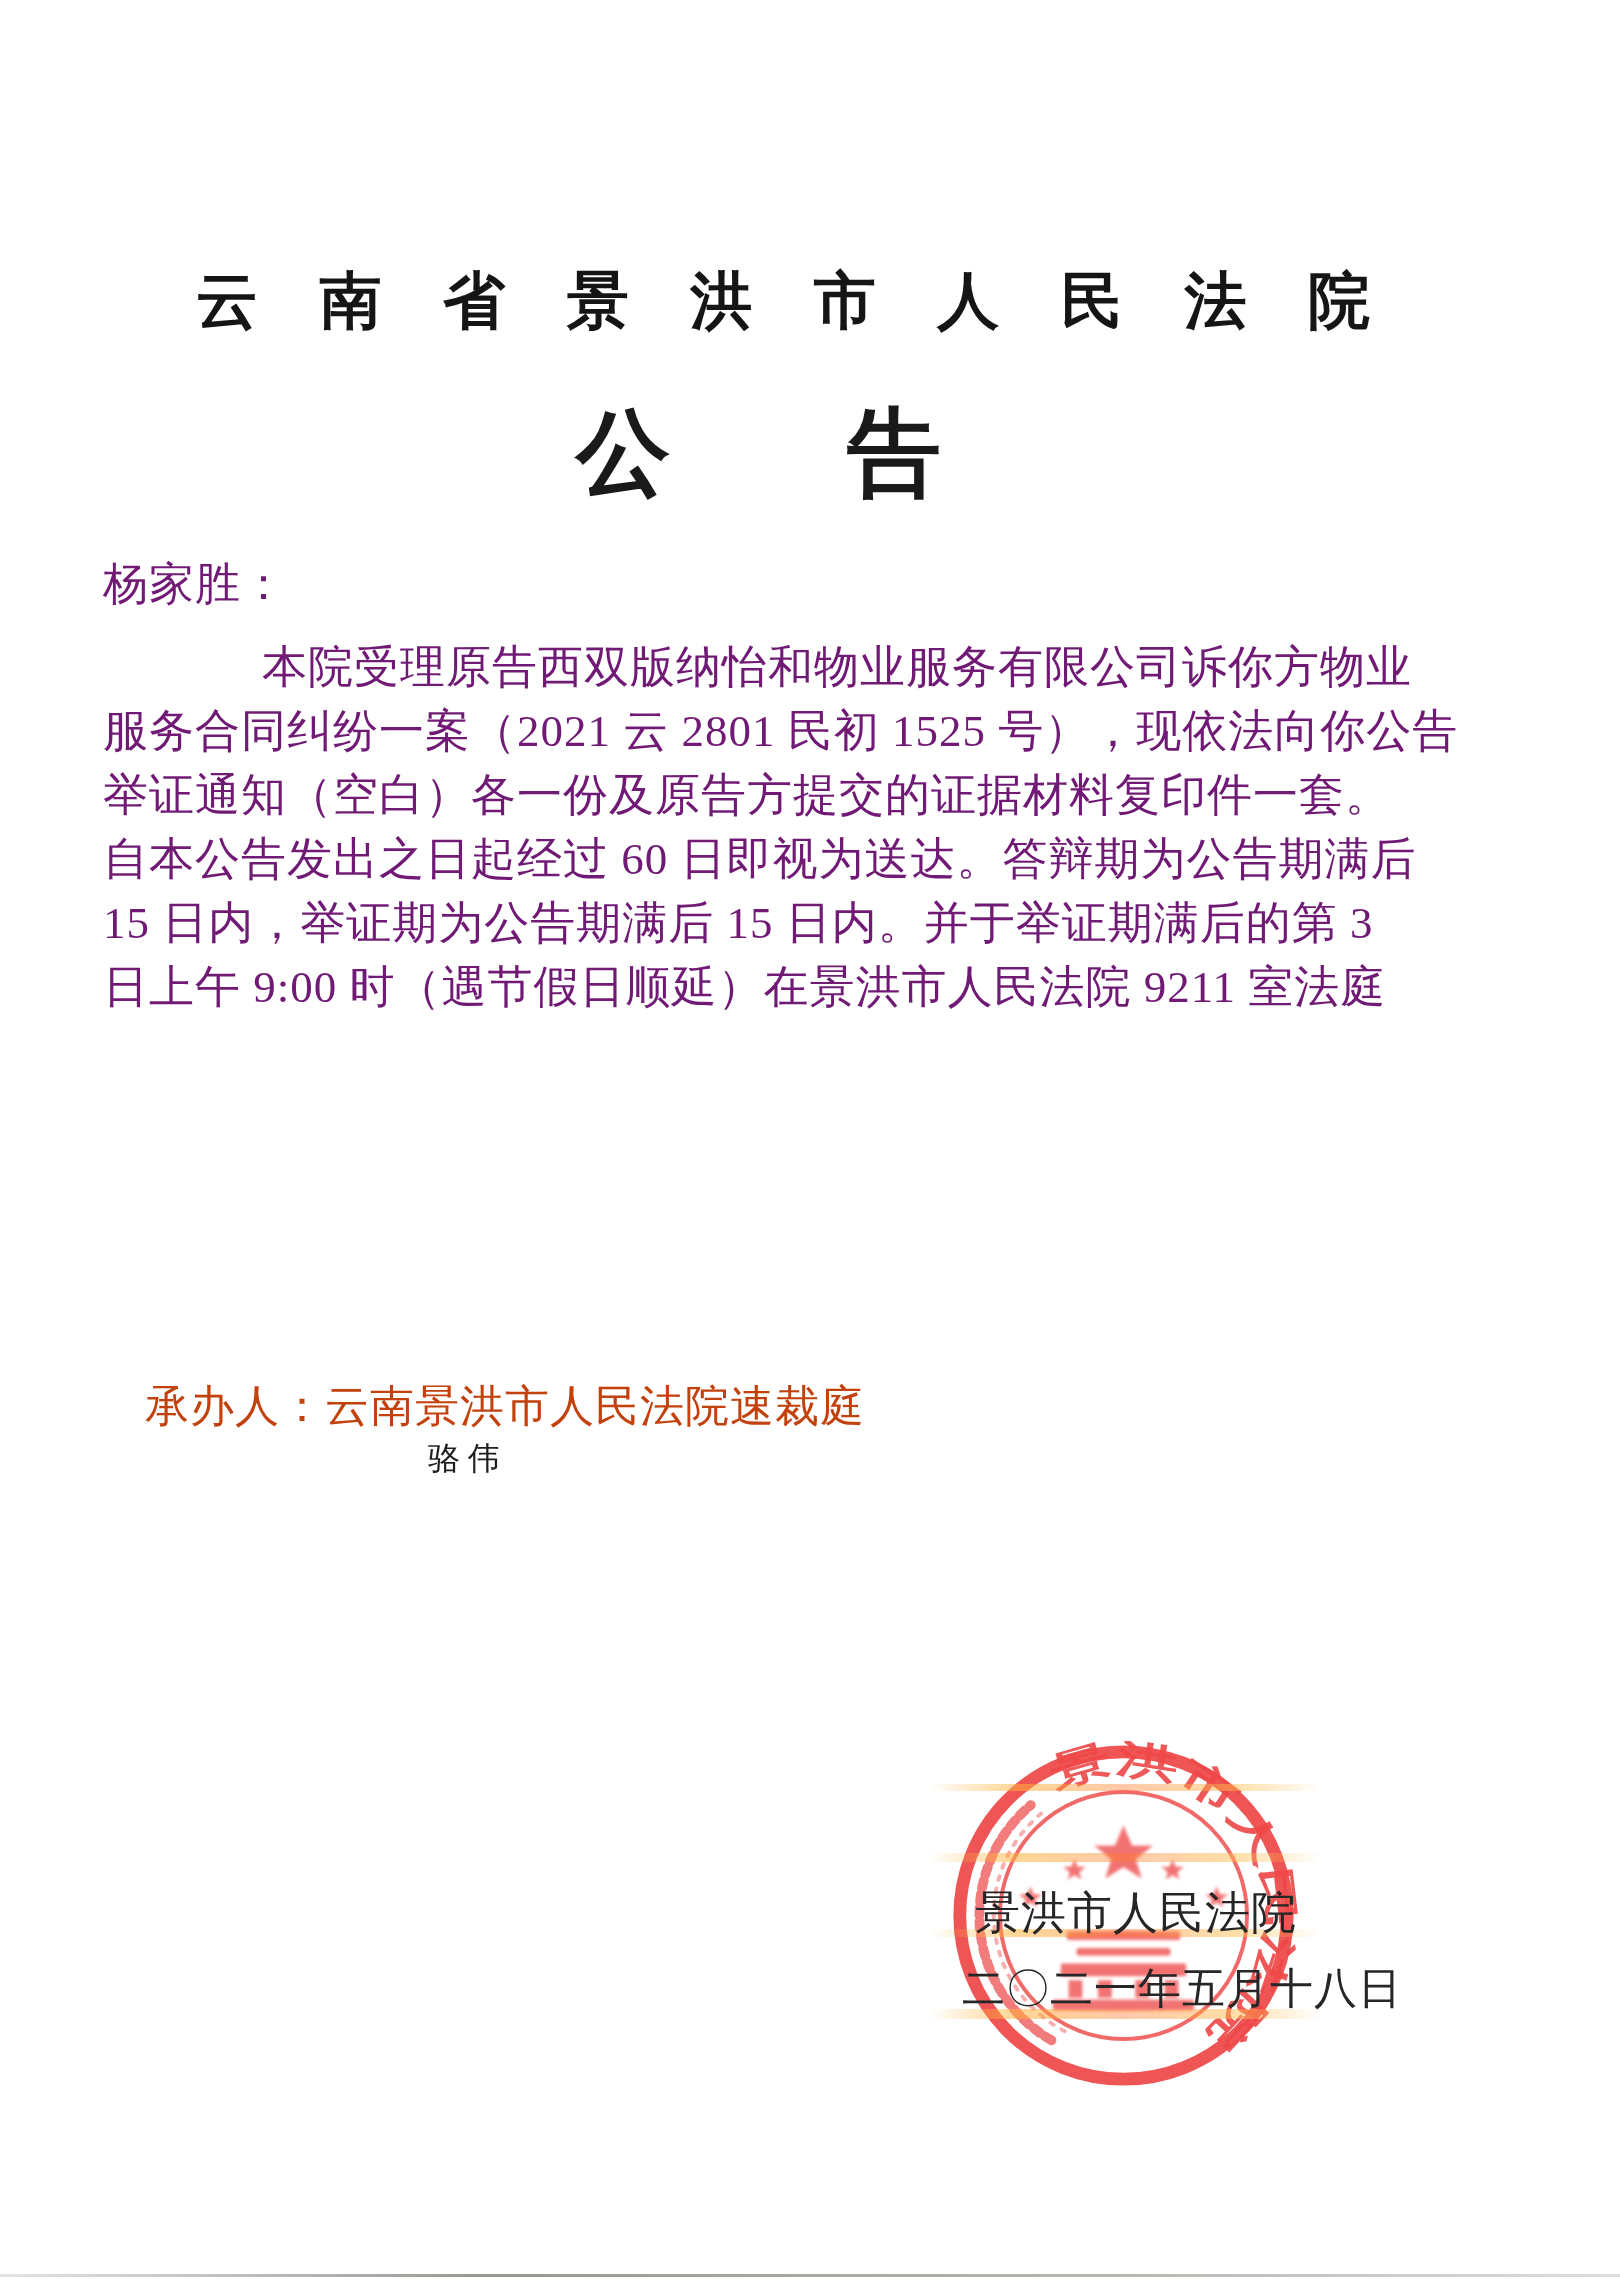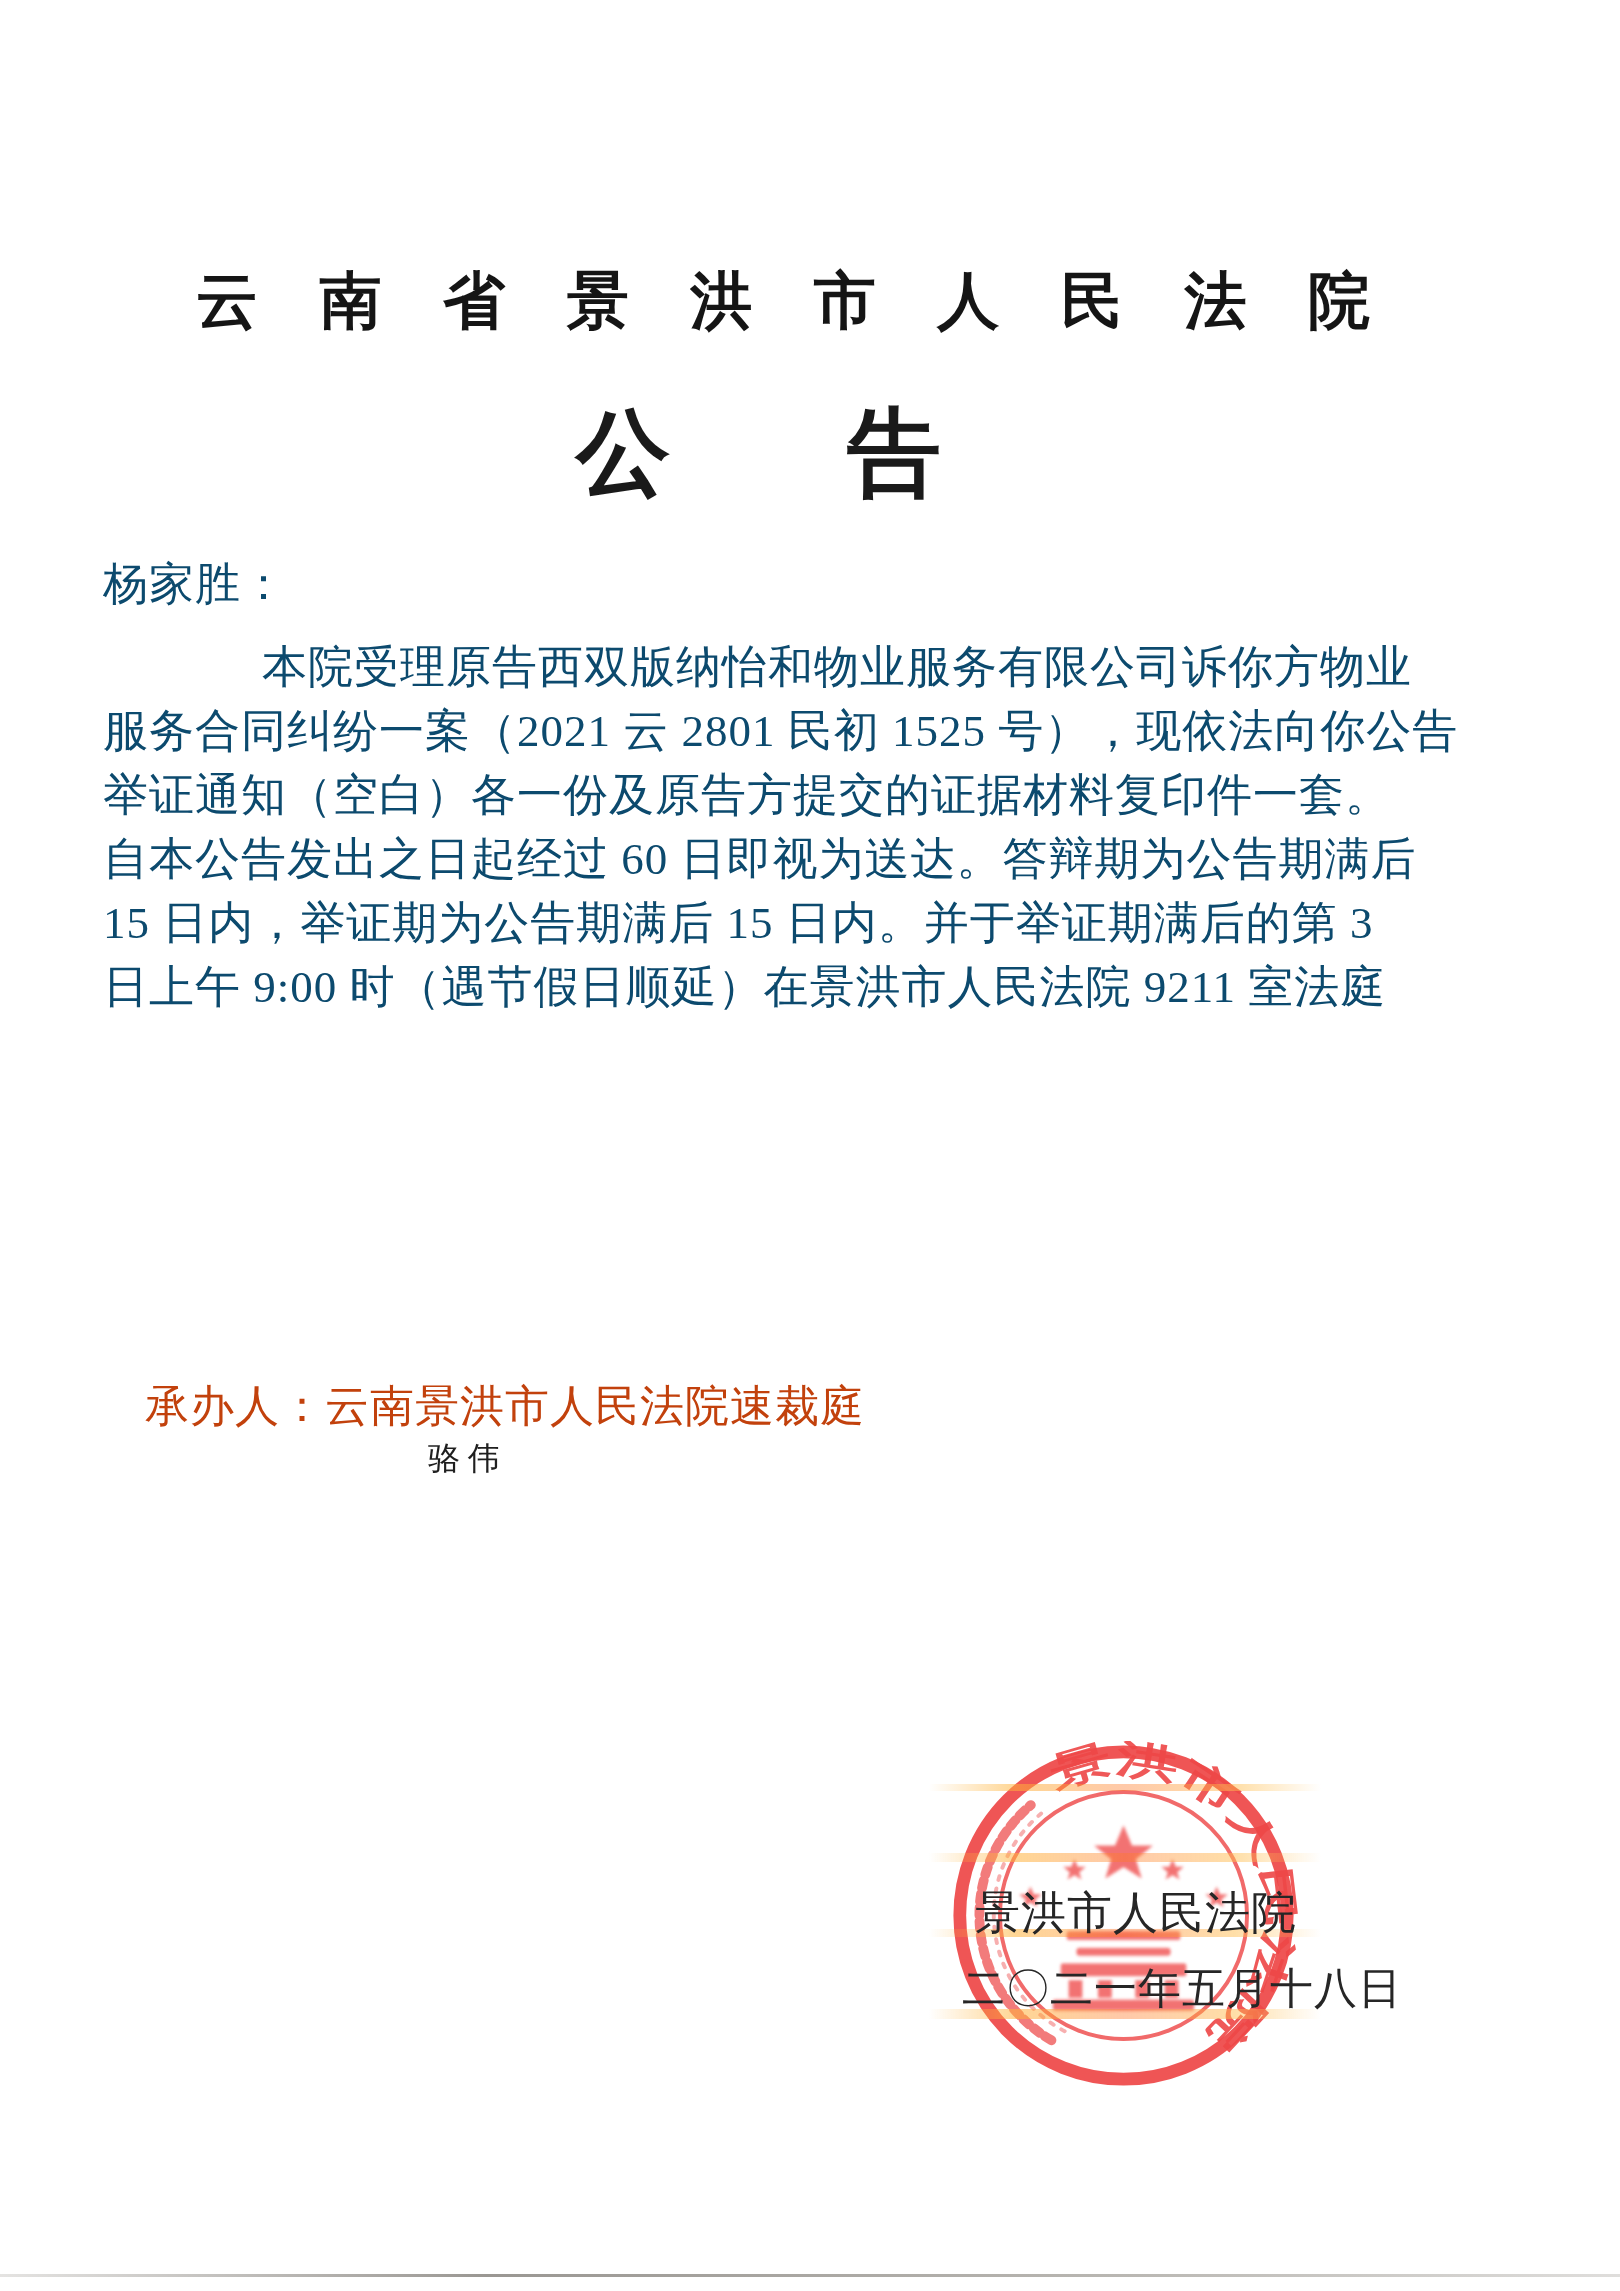--- a/index.html
+++ b/index.html
@@ -18,21 +18,21 @@
     font-size:62px;line-height:69px;font-weight:bold;color:#151515;
   }
   .notice-title{
     position:absolute;left:576px;top:402px;width:365px;
     display:flex;justify-content:space-between;
     font-size:94px;line-height:102px;font-weight:bold;color:#1a1a1a;
   }
   
   .body-block{
     position:absolute;left:103px;top:552px;width:1308px;
-    font-size:45px;line-height:64px;color:#0c4a6e;
+    font-size:45px;line-height:64px;color:#701a75;
     letter-spacing:1px;
   }
   .body-block .line{white-space:nowrap;}
   .body-lines .line:first-child{text-indent:159px;margin-top:19px;}
   
   .handler-block{
     position:absolute;left:145px;top:1376px;
     font-size:44px;line-height:61px;color:#c2410c;letter-spacing:1px;
   }
   .handler-name{

